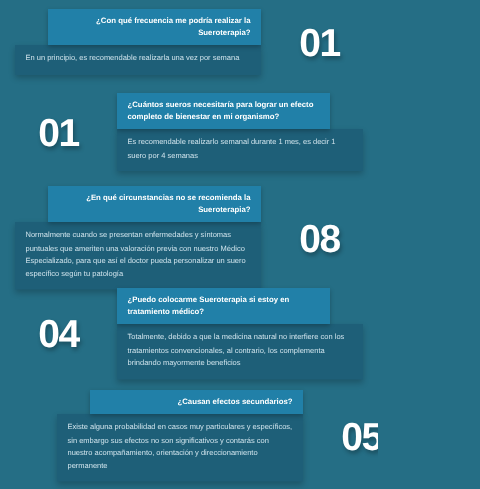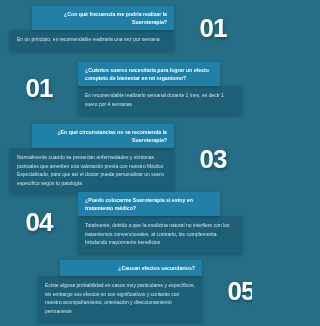--- a/index.html
+++ b/index.html
@@ -89,21 +89,21 @@
 
   <div class="row left" id="sec2">
     <div class="num">01</div>
     <div class="card">
       <div class="qbar">¿Cuántos sueros necesitaría para lograr un efecto completo de bienestar en mi organismo?</div>
       <div class="abody">Es recomendable realizarlo semanal durante 1 mes, es decir 1 suero por 4 semanas</div>
     </div>
   </div>
 
   <div class="row right" id="sec3">
-    <div class="num">03</div>
+    <div class="num">08</div>
     <div class="card">
       <div class="qbar">¿En qué circunstancias no se recomienda la Sueroterapia?</div>
       <div class="abody">Normalmente cuando se presentan enfermedades y síntomas puntuales que ameriten una valoración previa con nuestro Médico Especializado, para que así el doctor pueda personalizar un suero específico según tu patología</div>
     </div>
   </div>
 
   <div class="row left" id="sec4">
     <div class="num">04</div>
     <div class="card">
       <div class="qbar">¿Puedo colocarme Sueroterapia si estoy en tratamiento médico?</div>

